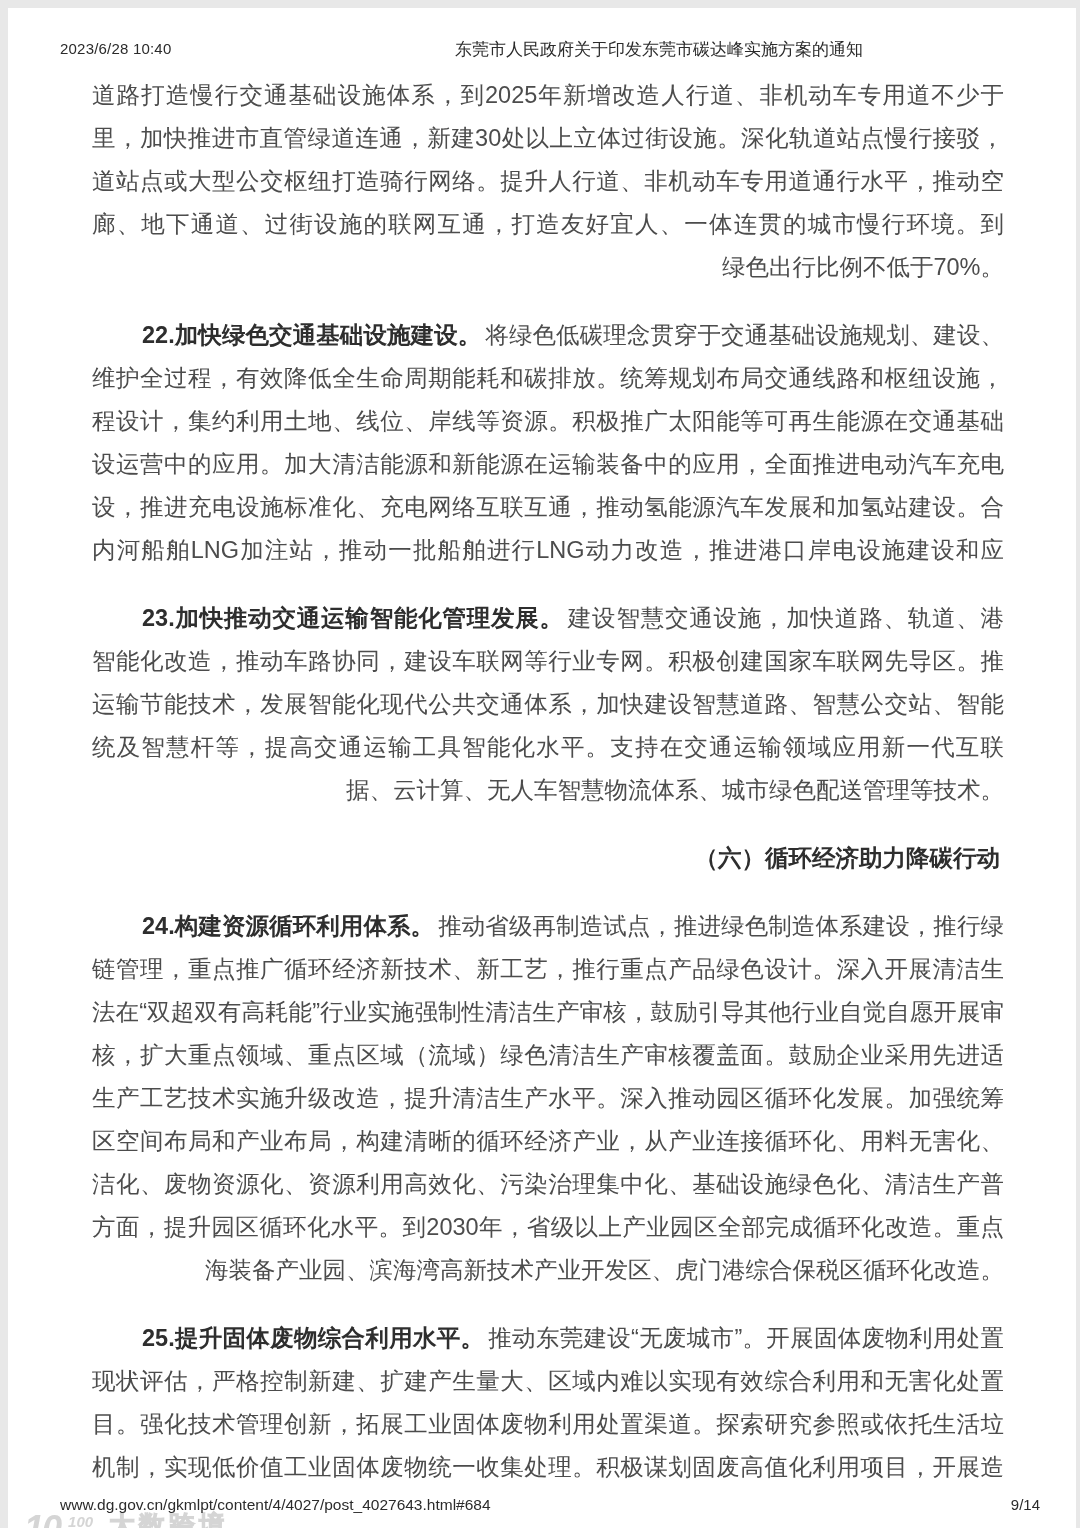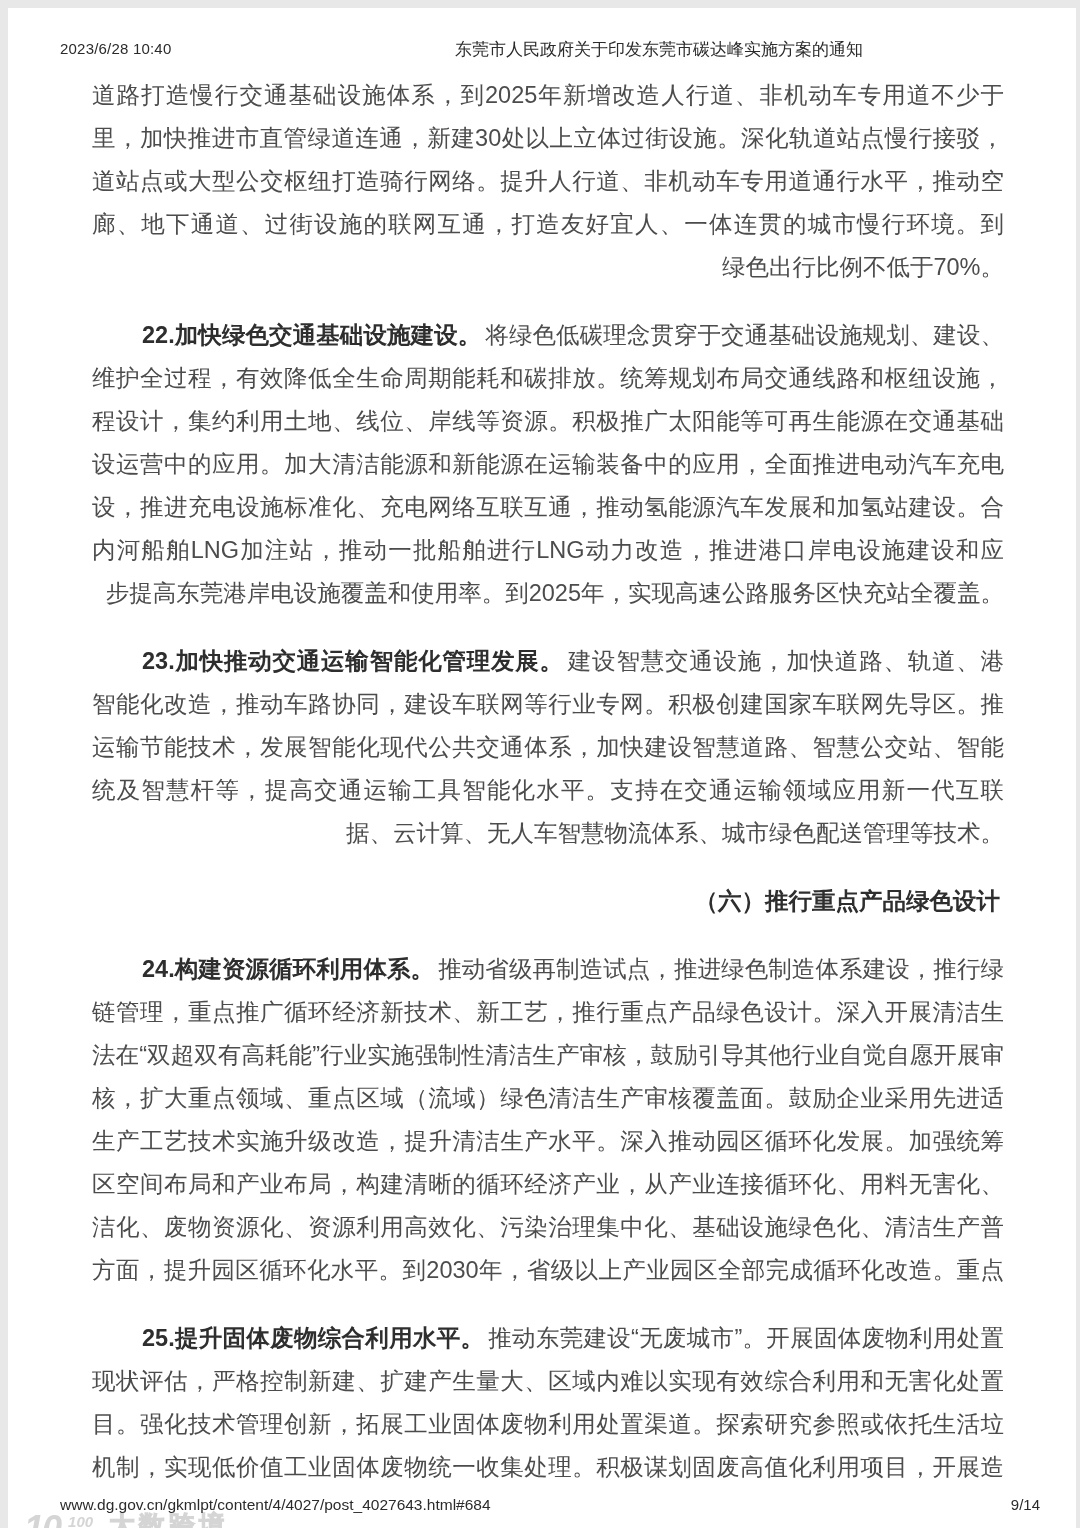--- a/index.html
+++ b/index.html
@@ -119,41 +119,41 @@
         <div class="line fill">廊、地下通道、过街设施的联网互通，打造友好宜人、一体连贯的城市慢行环境。到2030年，</div>
         <div class="line">绿色出行比例不低于70%。</div>
       </div>
       <div class="para">
         <div class="line fill ind"><b>22.加快绿色交通基础设施建设。</b>将绿色低碳理念贯穿于交通基础设施规划、建设、运营和</div>
         <div class="line fill">维护全过程，有效降低全生命周期能耗和碳排放。统筹规划布局交通线路和枢纽设施，优化工</div>
         <div class="line fill">程设计，集约利用土地、线位、岸线等资源。积极推广太阳能等可再生能源在交通基础设施建</div>
         <div class="line fill">设运营中的应用。加大清洁能源和新能源在运输装备中的应用，全面推进电动汽车充电设施建</div>
         <div class="line fill">设，推进充电设施标准化、充电网络互联互通，推动氢能源汽车发展和加氢站建设。合理建设</div>
         <div class="line fill">内河船舶LNG加注站，推动一批船舶进行LNG动力改造，推进港口岸电设施建设和应用，进一</div>
-        <div class="line">步提高东莞港岸电设施覆盖和使用率。到2025年，实现高速公路服务区快充站全覆盖。</div>
       </div>
       <div class="para">
         <div class="line fill ind"><b>23.加快推动交通运输智能化管理发展。</b>建设智慧交通设施，加快道路、轨道、港口、站点</div>
         <div class="line fill">智能化改造，推动车路协同，建设车联网等行业专网。积极创建国家车联网先导区。推广交通</div>
         <div class="line fill">运输节能技术，发展智能化现代公共交通体系，加快建设智慧道路、智慧公交站、智能停车系</div>
         <div class="line fill">统及智慧杆等，提高交通运输工具智能化水平。支持在交通运输领域应用新一代互联网、大数</div>
         <div class="line">据、云计算、无人车智慧物流体系、城市绿色配送管理等技术。</div>
       </div>
       <div class="para">
-        <div class="line ind"><b>（六）推行重点产品绿色设计</b></div>
+        <div class="line ind"><b>（六）循环经济助力降碳行动</b></div>
       </div>
       <div class="para">
         <div class="line fill ind"><b>24.构建资源循环利用体系。</b>推动省级再制造试点，推进绿色制造体系建设，推行绿色供应</div>
         <div class="line fill">链管理，重点推广循环经济新技术、新工艺，推行重点产品绿色设计。深入开展清洁生产，依</div>
         <div class="line fill">法在“双超双有高耗能”行业实施强制性清洁生产审核，鼓励引导其他行业自觉自愿开展审</div>
         <div class="line fill">核，扩大重点领域、重点区域（流域）绿色清洁生产审核覆盖面。鼓励企业采用先进适用清洁</div>
         <div class="line fill">生产工艺技术实施升级改造，提升清洁生产水平。深入推动园区循环化发展。加强统筹规划园</div>
         <div class="line fill">区空间布局和产业布局，构建清晰的循环经济产业，从产业连接循环化、用料无害化、生产清</div>
         <div class="line fill">洁化、废物资源化、资源利用高效化、污染治理集中化、基础设施绿色化、清洁生产普及化等</div>
         <div class="line fill">方面，提升园区循环化水平。到2030年，省级以上产业园区全部完成循环化改造。重点推动粤</div>
+        <div class="line">海装备产业园、滨海湾高新技术产业开发区、虎门港综合保税区循环化改造。</div>
       </div>
       <div class="para">
         <div class="line fill ind"><b>25.提升固体废物综合利用水平。</b>推动东莞建设“无废城市”。开展固体废物利用处置能力</div>
         <div class="line fill">现状评估，严格控制新建、扩建产生量大、区域内难以实现有效综合利用和无害化处置的项</div>
         <div class="line fill">目。强化技术管理创新，拓展工业固体废物利用处置渠道。探索研究参照或依托生活垃圾收处</div>
         <div class="line fill">机制，实现低价值工业固体废物统一收集处理。积极谋划固废高值化利用项目，开展造纸行业</div>
       </div>
     </div>
 
   <div class="watermark">

